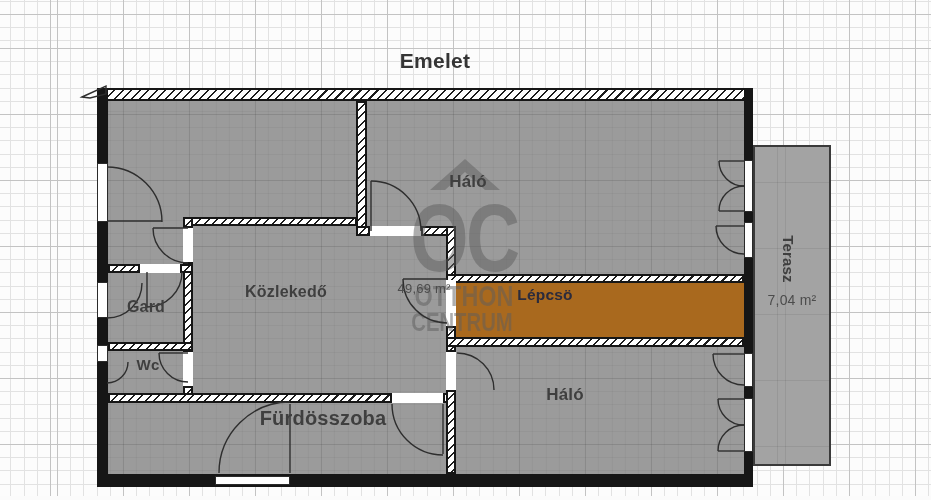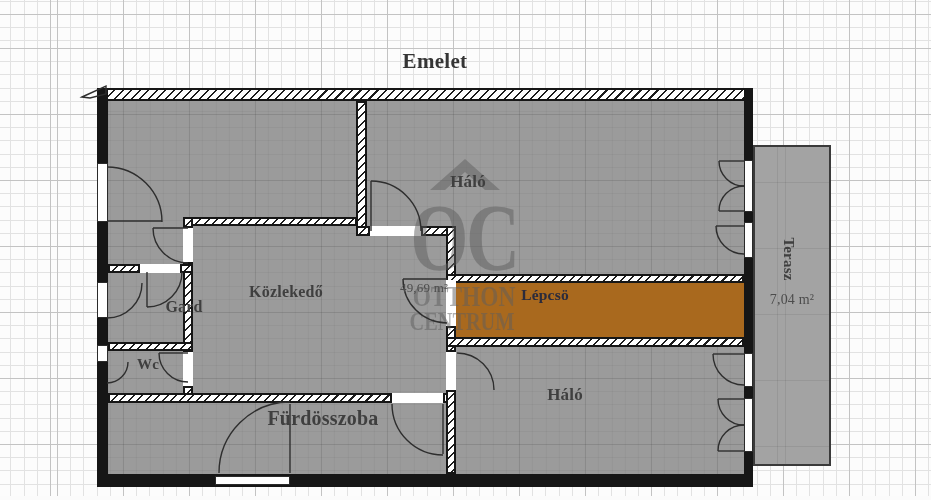--- a/index.html
+++ b/index.html
@@ -1,18 +1,18 @@
 <!DOCTYPE html>
 <html style="--stairs-fill: #a9691e; --room-fill: #9b9b9b; --terrace-fill: #a3a3a3; --wall: #161616; --label: #3f3f3f; --stairs-label: #2b2b3c;"><head>
 <meta charset="utf-8">
 <style>
   html,body{margin:0;padding:0;background:#fbfbfb;}
   #plan{
     position:relative;width:931px;height:496px;overflow:hidden;
-    font-family:Liberation Serif, serif;
+    font-family:Liberation Sans, sans-serif;
     background-color:#fcfcfc;
     background-image:
       repeating-linear-gradient(to right,#c3c3c3 0 1px,transparent 1px 66px),
       repeating-linear-gradient(to bottom,#c3c3c3 0 1px,transparent 1px 66px),
       repeating-linear-gradient(to right,#e2e2e2 0 1px,transparent 1px 13.2px),
       repeating-linear-gradient(to bottom,#e2e2e2 0 1px,transparent 1px 13.2px);
     background-position:57px 48px,57px 48px,57px 48px,57px 48px;
   }
   .abs{position:absolute;box-sizing:border-box;}
   .interior{
@@ -175,21 +175,21 @@
     <g>
       <path class="arc" d="M744,399 L718,399"></path>
         <path class="arc" d="M718,399 A26,26 0 0 0 744,425"></path>
       <path class="arc" d="M744,451 L718,451"></path>
         <path class="arc" d="M718,451 A26,26 0 0 1 744,425"></path>
     </g>
   </svg>
 
   <div class="lbl" style="left:468px;top:182px;font-size:17px;">Háló</div>
   <div class="lbl" style="left:286px;top:292px;font-size:16px;">Közlekedő</div>
-  <div class="lbl" style="left:146px;top:307px;font-size:16px;margin-left:38px;">Gard</div>
+  <div class="lbl" style="left:146px;top:307px;font-size:16px;">Gard</div>
   <div class="lbl" style="left:148px;top:364px;font-size:15px;">Wc</div>
   <div class="lbl" style="left:323px;top:418px;font-size:20px;">Fürdösszoba</div>
   <div class="lbl" style="left:545px;top:295px;font-size:15.5px;color:var(--stairs-label,#2b2b3c);">Lépcsö</div>
   <div class="lbl" style="left:565px;top:395px;font-size:17px;">Háló</div>
   <div class="lbl vert" style="left:788px;top:259px;font-size:15px;">Terasz</div>
   <div class="lbl area-txt" style="left:792px;top:300px;font-size:14px;">7,04 m²</div>
   <div class="lbl area-txt" style="left:424px;top:288px;font-size:13px;">49,69 m²</div>
 
 </div>
 

